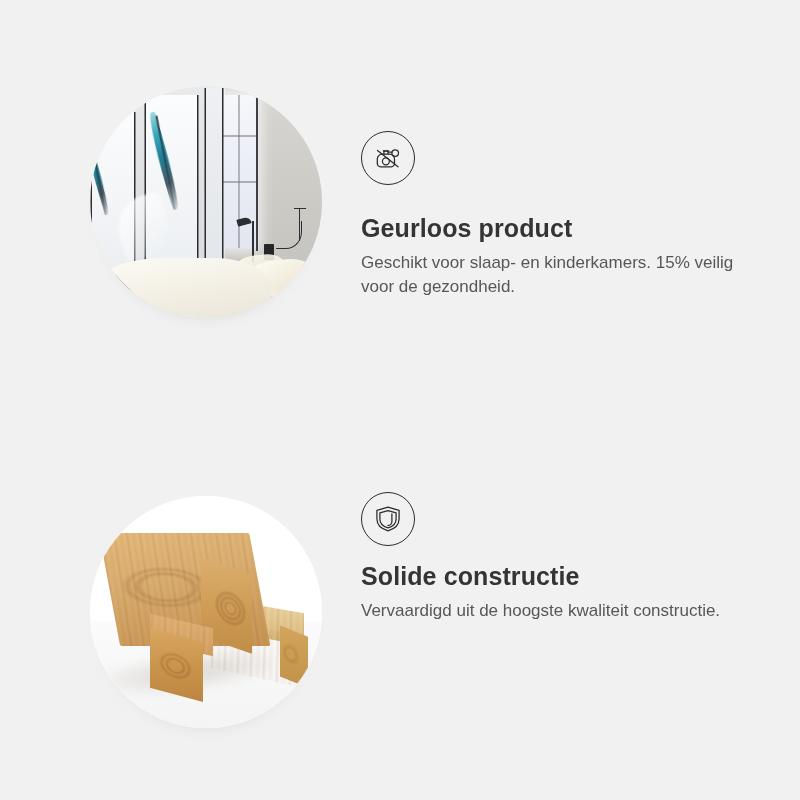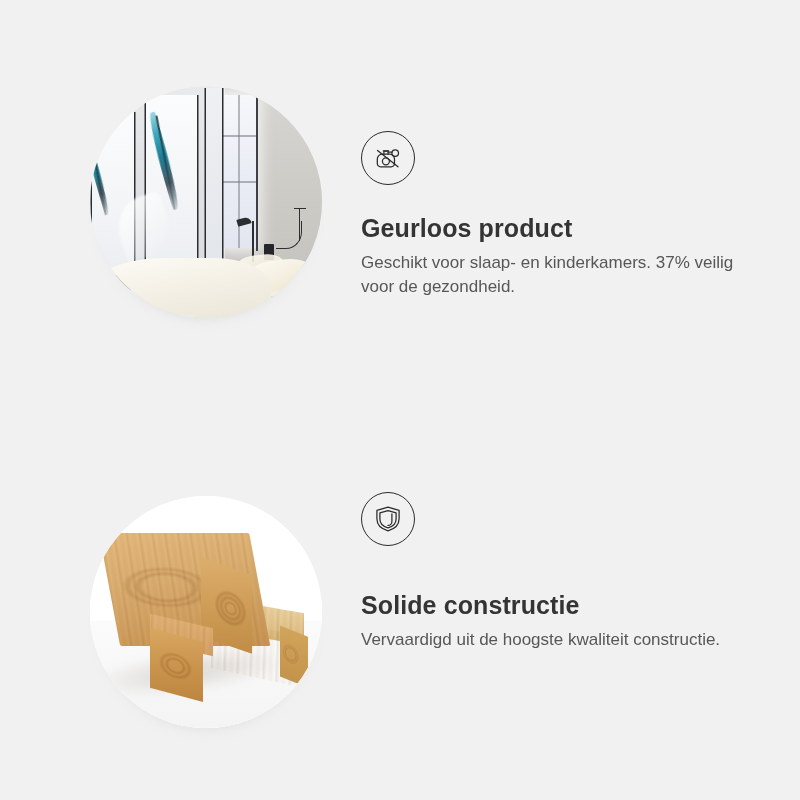--- a/index.html
+++ b/index.html
@@ -423,21 +423,21 @@
   .title {
     margin: 0;
     padding: 0;
     font-size: 25px;
     font-weight: 600;
     letter-spacing: .1px;
     color: #343434;
     line-height: 1.2;
   }
   .feature-1 .title { margin-top: 28px; }
-  .feature-2 .title { margin-top: 44px; }
+  .feature-2 .title { margin-top: 15px; }
 
   .desc {
     margin: 0;
     padding: 0;
     margin-top: 8px;
     font-size: 17px;
     font-weight: 400;
     color: #575757;
     line-height: 1.42;
     max-width: 388px;
@@ -505,21 +505,21 @@
 
             <circle cx="24.2" cy="12.1" r="3.3"></circle>
 
             <line x1="6.5" y1="9.4" x2="27.0" y2="25.8"></line>
           </g>
         </svg>
       </div>
 
       <h2 class="title">Geurloos product</h2>
 
-      <p class="desc">Geschikt voor slaap- en kinderkamers. 37% veilig voor de gezondheid.</p>
+      <p class="desc">Geschikt voor slaap- en kinderkamers. 15% veilig voor de gezondheid.</p>
     </div>
 
   </section>
 
   <section class="feature feature-2">
 
     <div class="media-wrap">
       <div class="media-shadow"></div>
       <div class="media-circle">
         <div class="woodscene">

